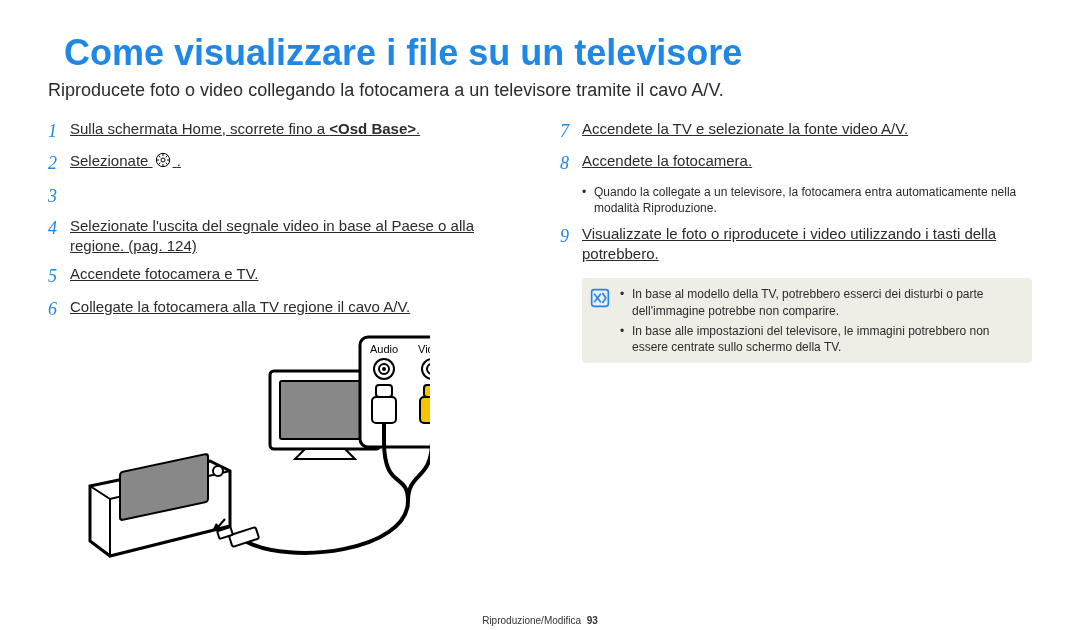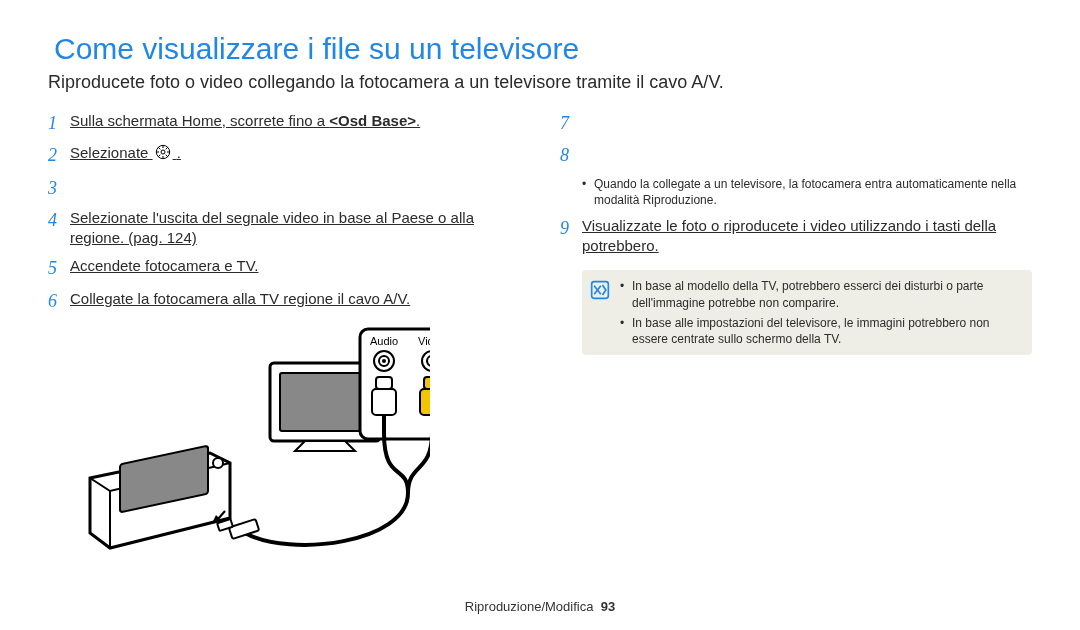--- a/index.html
+++ b/index.html
@@ -14,23 +14,23 @@
   }
   .page {
     position: relative;
     width: 1080px;
     height: 630px;
     box-sizing: border-box;
     padding: 32px 48px 18px 48px;
   }
   .title {
     color: #1f87e6;
-    font-size: 30px;
-    font-weight: 400;
-    margin: 0 0 6px 6px;
+    font-size: 36px;
+    font-weight: 700;
+    margin: 0 0 6px 16px;
     letter-spacing: 0;
   }
   .subtitle {
     font-size: 18px;
     color: #2b2b2b;
     margin: 0 0 18px 0;
   }
   .columns {
     display: flex;
     gap: 40px;
@@ -98,25 +98,25 @@
     display: flex;
     margin-bottom: 4px;
   }
   .note-list .note-item:last-child { margin-bottom: 0; }
   .note-list .dot { width: 12px; flex-shrink: 0; }
   .diagram-wrap {
     margin: 10px 0 0 22px;
   }
   .footer {
     position: absolute;
-    bottom: 16px;
+    bottom: 4px;
     left: 0;
     width: 1080px;
     text-align: center;
-    font-size: 13px;
+    font-size: 10px;
     color: #333;
   }
   .footer .pnum { font-weight: 700; }
 </style>
 </head>
 <body>
 
 <div class="page">
 
   <h1 class="title">Come visualizzare i file su un televisore</h1>
@@ -231,24 +231,26 @@
           </g>
         </svg>
       </div>
 
     </div>
 
     <div class="col">
 
       <div class="step">
         <span class="step-num">7</span>
+        <span class="step-text">Accendete la TV e selezionate la fonte video A/V.</span>
       </div>
 
       <div class="step">
         <span class="step-num">8</span>
+        <span class="step-text">Accendete la fotocamera.</span>
       </div>
       <div class="sub-bullet">
         <span class="dot">•</span>
         <span>Quando la collegate a un televisore, la fotocamera entra automaticamente nella modalità Riproduzione.</span>
       </div>
 
       <div class="step">
         <span class="step-num">9</span>
         <span class="step-text">Visualizzate le foto o riproducete i video utilizzando i tasti della potrebbero.</span>
       </div>

